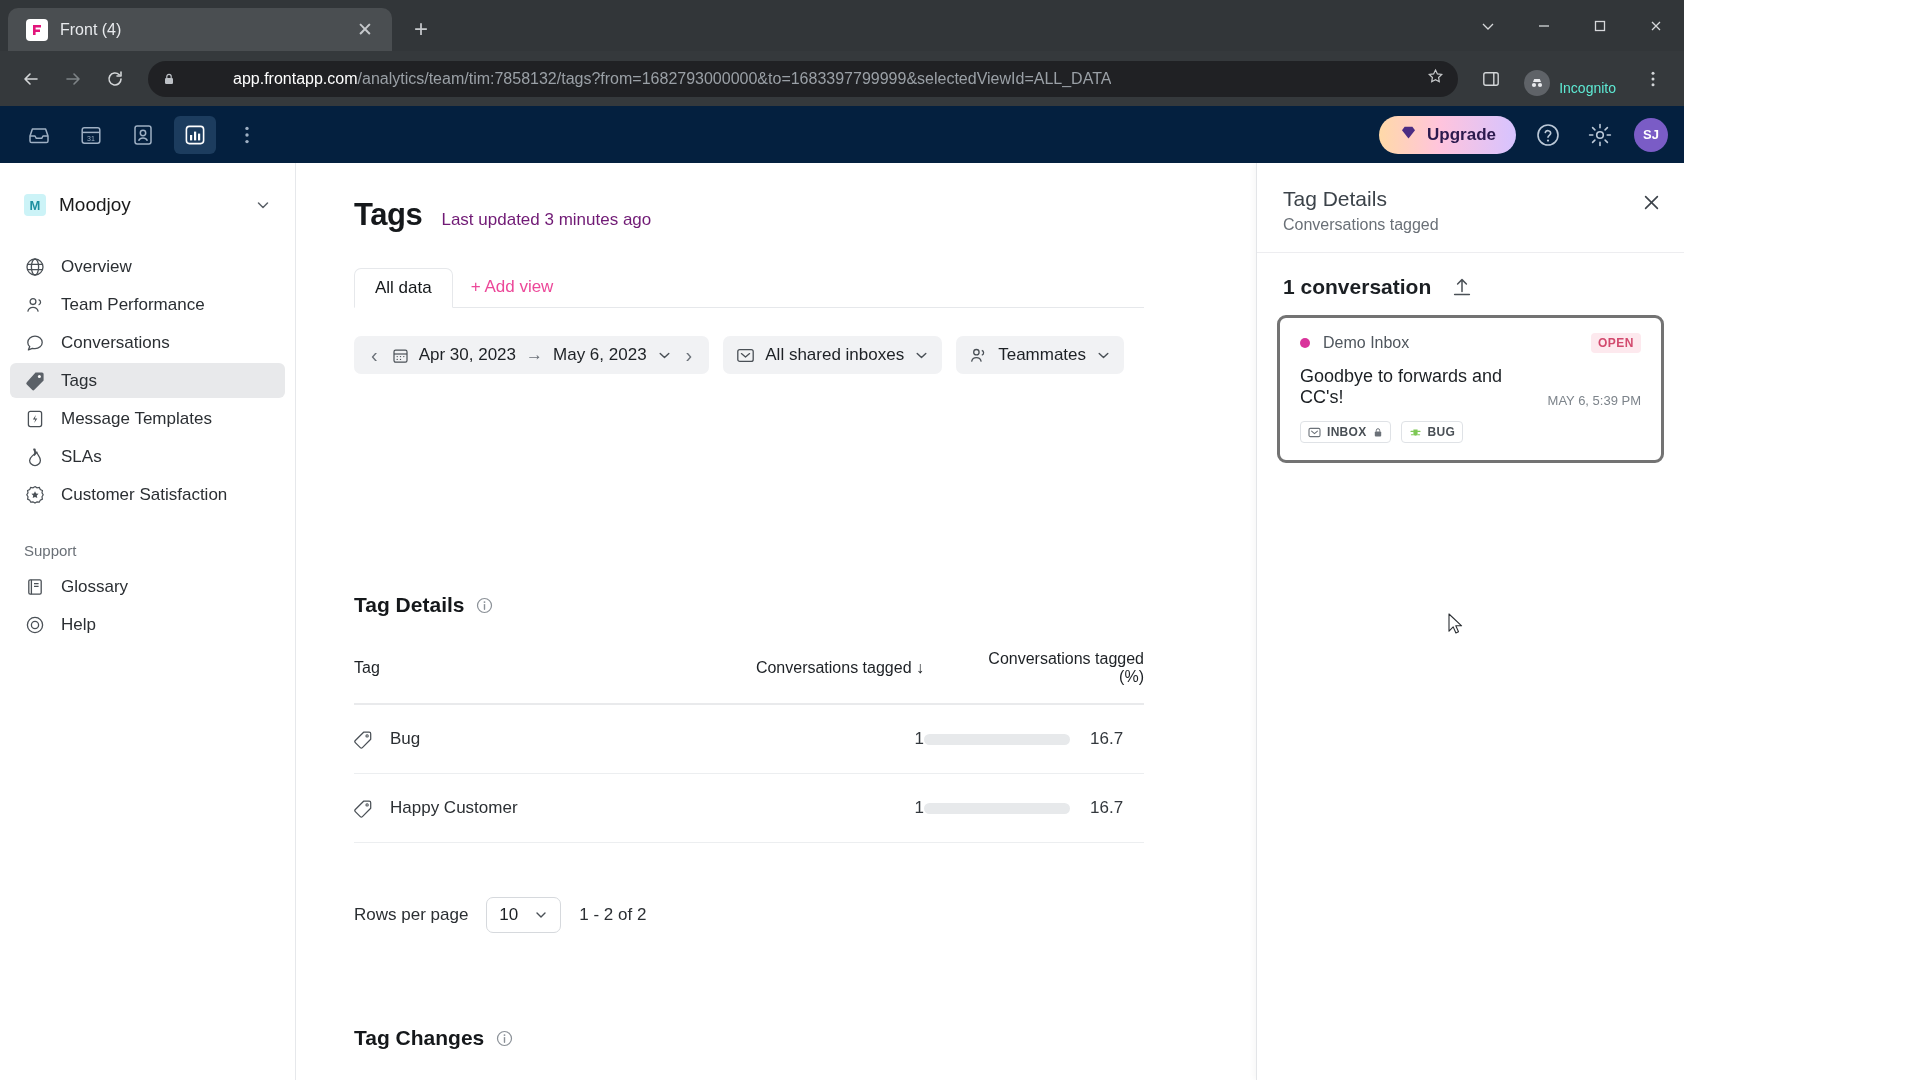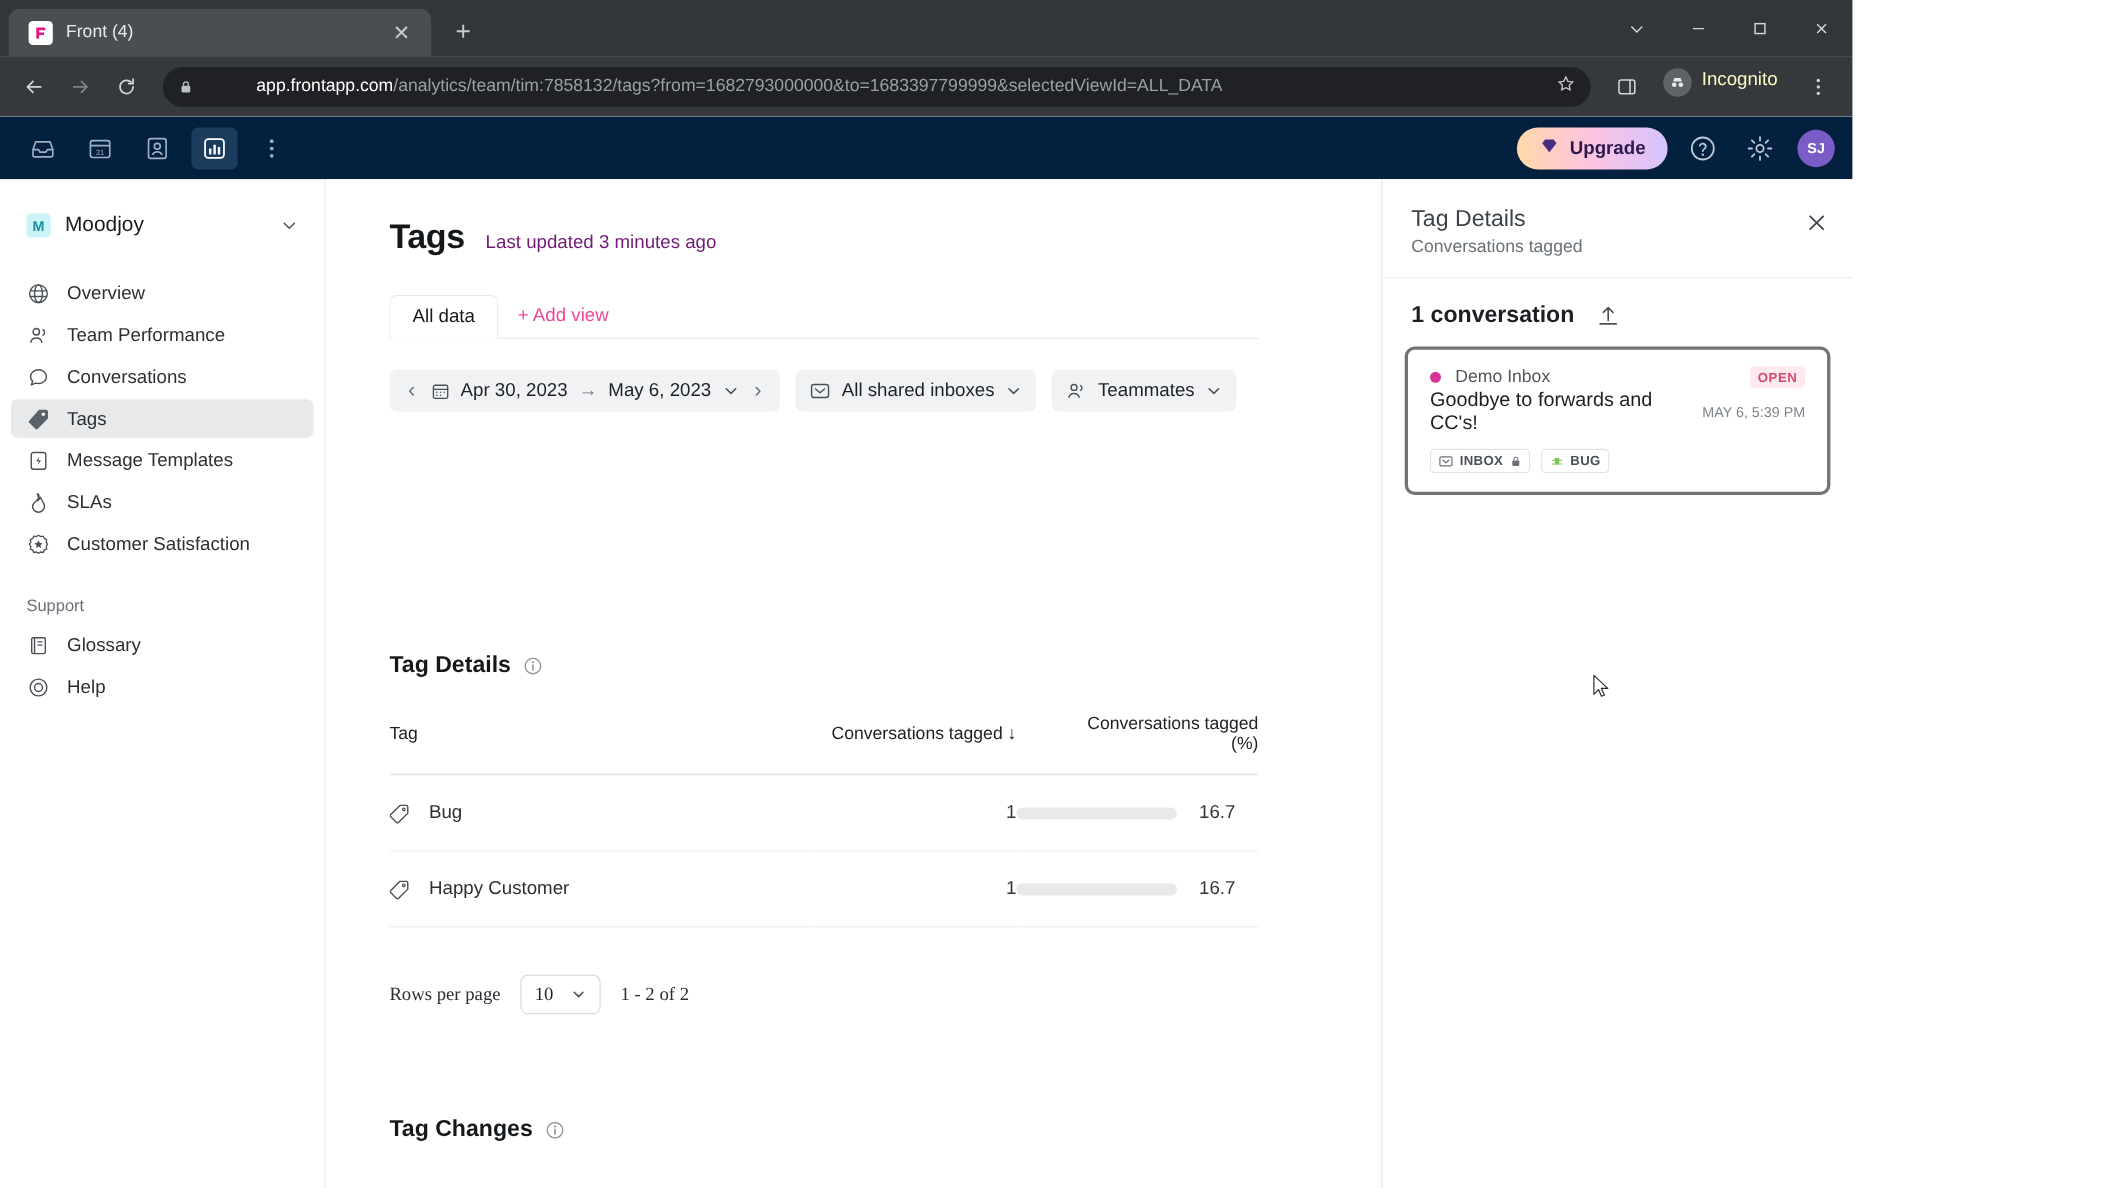--- a/index.html
+++ b/index.html
@@ -65,22 +65,22 @@
   }
   .lock-icon { color: #bdc1c6; display:flex; margin-right: 12px; }
   .url { font-size: 16px; color: #9aa0a6; white-space: nowrap; overflow: hidden; }
   .url b { color: #ffffff; font-weight: 400; }
   .omni-star { margin-left: auto; color: #c8cacc; padding-left: 10px; }
   .tb-icon {
     width: 38px; height: 38px; display: flex; align-items: center; justify-content: center;
     color: #d3d6d8; margin-left: 4px;
   }
   .incognito-pill {
-    display: flex; align-items: flex-start; height: 34px; padding: 0 14px 0 6px;
-    border-radius: 17px; margin-left: 8px; color: #fef9c3; font-size: 17px;
+    display: flex; align-items: flex-end; height: 34px; padding: 0 14px 0 6px;
+    border-radius: 17px; margin-left: 8px; color: #5eead4; font-size: 14px;
   }
   .incognito-avatar {
     width: 26px; height: 26px; border-radius: 50%; background: #5f6368;
     display: flex; align-items: center; justify-content: center; margin-right: 9px;
   }
 
   
   .app { flex: 1; display: flex; flex-direction: column; background: #fff; position: relative; }
 
   .app-top {
@@ -191,21 +191,21 @@
     text-align: right;
   }
   table.tagtable td.left { text-align: left; }
   .tag-cell { display: flex; align-items: center; gap: 17px; color: #2b2f33; }
   .tag-ico { color: #4a5056; display: flex; }
   .bar-cell { display: flex; align-items: center; gap: 20px; justify-content: flex-end; }
   .bar-track { width: 146px; height: 11px; border-radius: 6px; background: #e7e9eb; overflow: hidden; }
   .bar-fill { height: 11px; border-radius: 6px; background: #18c3ec; }
   .pct-text { font-size: 17px; color: #33383d; min-width: 54px; text-align: left; }
 
-  .rows-per-page { display: flex; align-items: center; gap: 18px; margin-top: 43px; font-family: Liberation Serif, serif; }
+  .rows-per-page { display: flex; align-items: center; gap: 18px; margin-top: 54px; }
   .rpp-label { font-size: 17px; color: #2b2f33; }
   .rpp-select {
     display: flex; align-items: center; gap: 16px; height: 36px; padding: 0 12px;
     border: 1px solid #d6d9dd; border-radius: 7px; font-size: 17px; color: #1d2125;
   }
   .rpp-range { font-size: 17px; color: #2b2f33; }
 
   
   .rightpanel {
     position: absolute; right: 0; top: 0; bottom: 0; width: 428px;
@@ -226,21 +226,21 @@
   .conv-card {
     margin: 0 20px; border: 3px solid #737373; border-radius: 9px; padding: 15px 20px 17px 20px;
   }
   .conv-row1 { display: flex; align-items: center; }
   .conv-dot { width: 10px; height: 10px; border-radius: 50%; background: #d9339b; margin-right: 13px; }
   .conv-inbox { font-size: 16px; color: #4f565d; flex: 1; }
   .conv-status {
     font-size: 12px; font-weight: 700; letter-spacing: .5px; color: #d24a6e;
     background: #fde9ee; border-radius: 4px; padding: 3px 7px;
   }
-  .conv-row2 { display: flex; align-items: center; gap: 14px; }
+  .conv-row2 { display: flex; align-items: flex-end; margin-top: 13px; gap: 14px; }
   .conv-subject { font-size: 18px; color: #1b1f23; flex: 1; }
   .conv-time { font-size: 13px; color: #7d848b; white-space: nowrap; }
   .conv-row3 { display: flex; gap: 10px; margin-top: 13px; }
   .conv-tag {
     display: flex; align-items: center; gap: 6px; height: 22px; padding: 0 7px;
     border: 1px solid #dfe2e6; border-radius: 4px; font-size: 12px;
     font-weight: 700; color: #4a5056; letter-spacing: .3px;
   }
 
   .cursor { position: absolute; left: 1152px; top: 450px; z-index: 20; }

